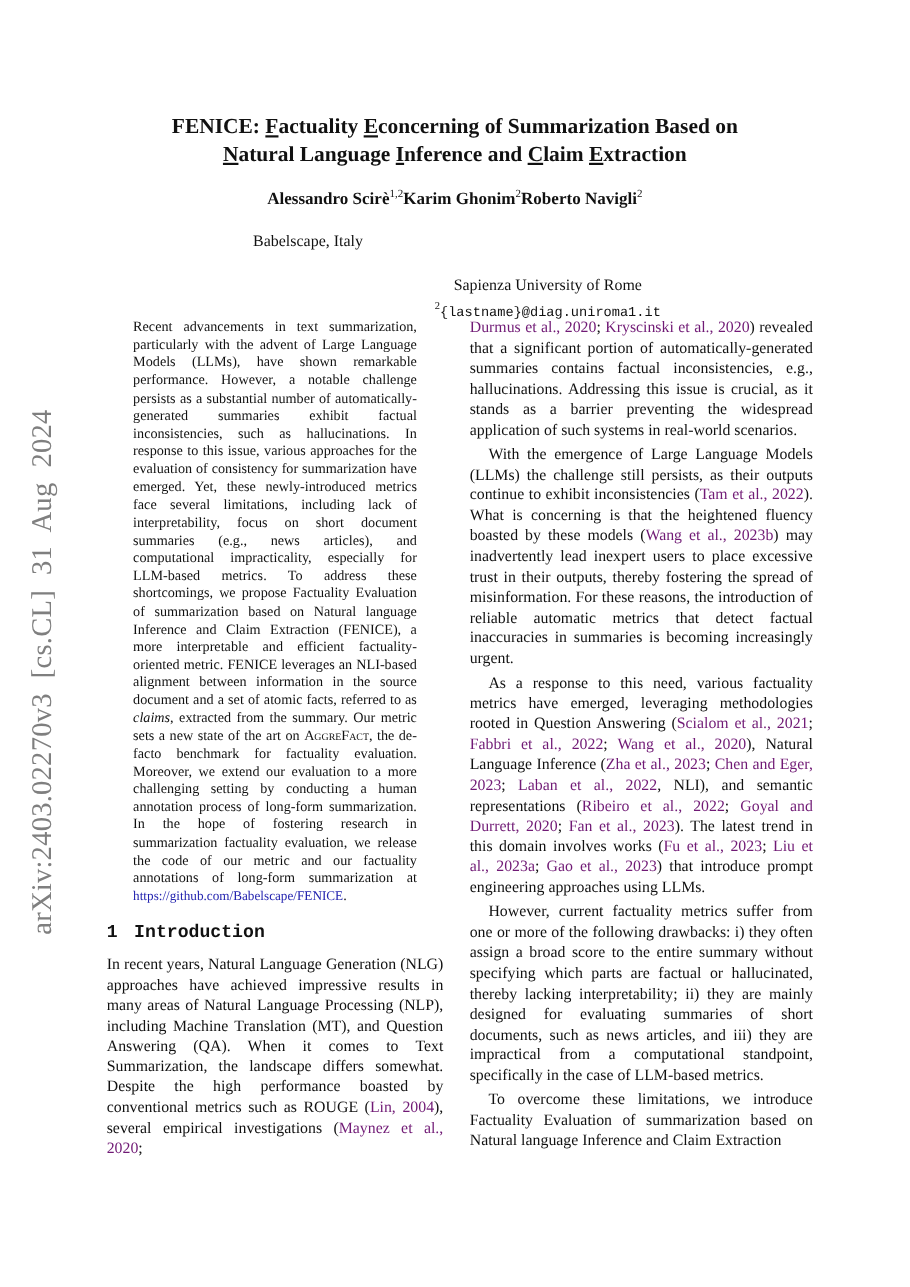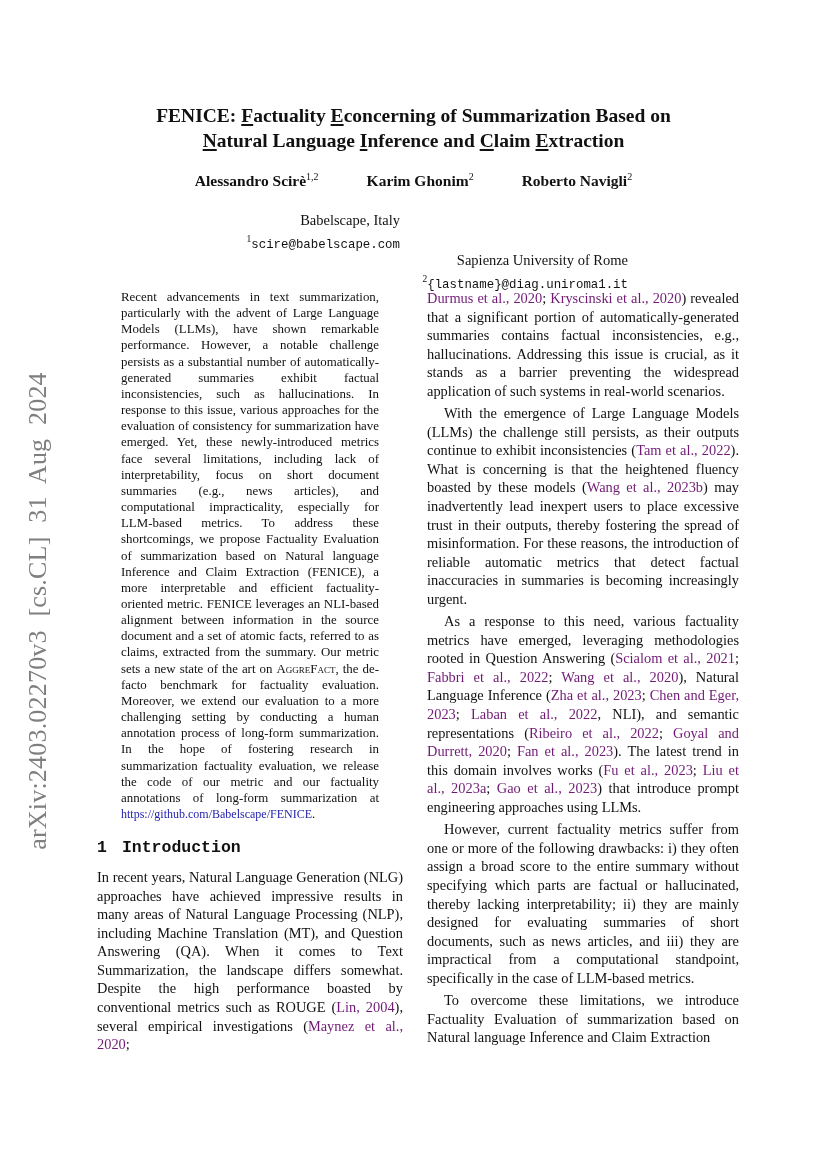--- a/index.html
+++ b/index.html
@@ -15,24 +15,24 @@
     transform:rotate(-90deg);transform-origin:center;
     text-align:center;white-space:nowrap;
     font-size:26px;color:#7f7f7f;letter-spacing:0.2px;word-spacing:7px;
   }
 
   
   .title{position:absolute;top:103px;left:0;width:100%;text-align:center;
     font-weight:bold;font-size:19.5px;line-height:25px;}
   .seg-u{text-decoration:underline;text-decoration-thickness:1.6px;text-underline-offset:2px;}
   .authors-row{position:absolute;top:171px;left:0;width:100%;
-    display:flex;justify-content:center;gap:48px;font-weight:bold;font-size:15.5px;}
+    display:flex;justify-content:center;font-weight:bold;font-size:15.5px;}
   .author sup{font-weight:normal;font-size:10px;}
   .affils{position:absolute;top:211px;left:0;width:100%;height:46px;}
-  .affil{position:absolute;text-align:right;font-size:14.5px;line-height:19px;}
+  .affil{position:absolute;text-align:center;font-size:14.5px;line-height:19px;}
   .affil-left{left:160px;width:240px;}
   .affil-right{left:368px;width:260px;margin-top:40px;}
   .email{font-family:"Liberation Mono","DejaVu Sans Mono",monospace;font-size:12.4px;}
   .email-sup{font-family:"Liberation Serif",serif;font-size:9.5px;vertical-align:super;}
 
   
   .col{position:absolute;top:289px;text-align:justify;}
   .col-left{left:97px;width:306px;}
   .col-right{left:427px;width:312px;}
 
@@ -43,21 +43,21 @@
 
   
   .section-heading{font-weight:bold;font-size:16.5px;margin:16px 0 11px 0;text-align:left;font-family:Liberation Mono, monospace;}
   .section-number{margin-right:15px;}
   .par{font-size:14.4px;line-height:18.55px;margin:0;hyphens:auto;}
   .par + .par{margin-top:4px;}
   .indent{text-indent:17px;}
 
   
   .seg-link{color:#701a75;}
-  .seg-i{}
+  .seg-i{font-style:italic;}
   .seg-sc{font-variant:small-caps;}
   .seg-mono-link{font-family:Liberation Serif, serif;
     font-size:12px;color:#2323af;}
 </style>
 </head>
 <body>
 
 <div class="page">
 
   <div class="watermark">arXiv:2403.02270v3 [cs.CL] 31 Aug 2024</div>
@@ -69,21 +69,20 @@
 
   <div class="authors-row">
     <span class="author"><span>Alessandro Scirè</span><sup>1,2</sup></span>
     <span class="author"><span>Karim Ghonim</span><sup>2</sup></span>
     <span class="author"><span>Roberto Navigli</span><sup>2</sup></span>
   </div>
 
   <div class="affils">
     <div class="affil affil-left">
       <div>Babelscape, Italy</div>
-      <div><span class="email-sup">1</span><span class="email">scire@babelscape.com</span></div>
     </div>
     <div class="affil affil-right">
       <div>Sapienza University of Rome</div>
       <div><span class="email-sup">2</span><span class="email">{lastname}@diag.uniroma1.it</span></div>
     </div>
   </div>
 
   <div class="col col-left">
     <div class="abstract-wrap">
       <div class="abstract-text"><span>Recent advancements in text summarization, particularly with the advent of Large Language Models (LLMs), have shown remarkable performance. However, a notable challenge persists as a substantial number of automatically-generated summaries exhibit factual inconsistencies, such as hallucinations. In response to this issue, various approaches for the evaluation of consistency for summarization have emerged. Yet, these newly-introduced metrics face several limitations, including lack of interpretability, focus on short document summaries (e.g., news articles), and computational impracticality, especially for LLM-based metrics. To address these shortcomings, we propose Factuality Evaluation of summarization based on Natural language Inference and Claim Extraction (FENICE), a more interpretable and efficient factuality-oriented metric. FENICE leverages an NLI-based alignment between information in the source document and a set of atomic facts, referred to as </span><span class="seg-i">claims</span><span>, extracted from the summary. Our metric sets a new state of the art on </span><span class="seg-sc">AggreFact</span><span>, the de-facto benchmark for factuality evaluation. Moreover, we extend our evaluation to a more challenging setting by conducting a human annotation process of long-form summarization. In the hope of fostering research in summarization factuality evaluation, we release the code of our metric and our factuality annotations of long-form summarization at </span><span class="seg-mono-link">https://github.com/Babelscape/FENICE</span><span>.</span></div>

